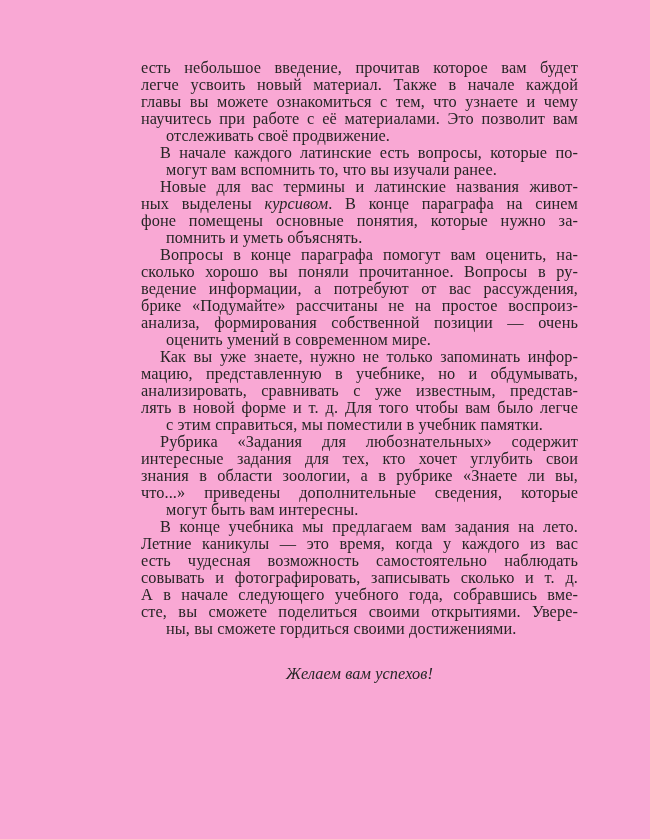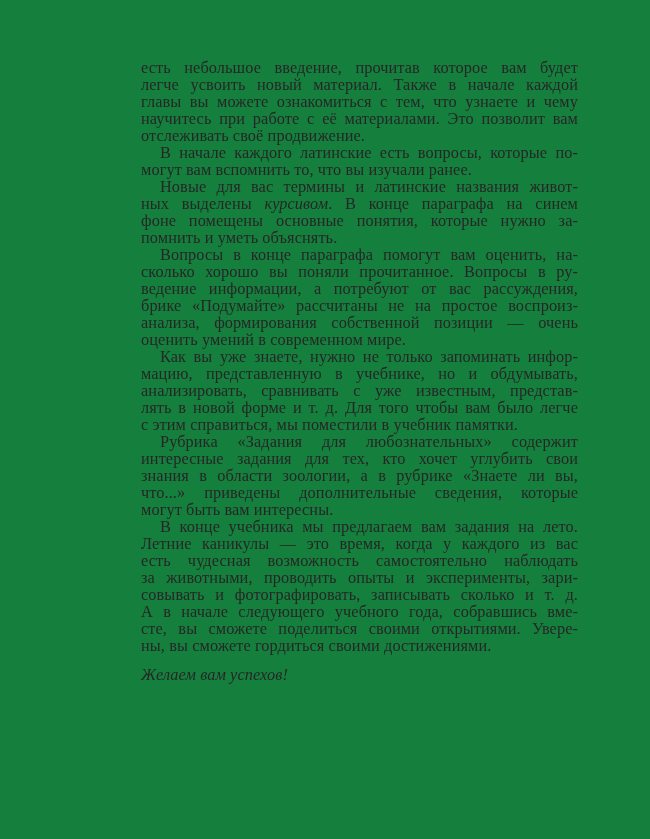--- a/index.html
+++ b/index.html
@@ -4,21 +4,21 @@
 <style>
   html, body {
     margin: 0;
     padding: 0;
     background: #ffffff;
   }
   .page {
     position: relative;
     width: 650px;
     height: 839px;
-    background: #15803d;
+    background: #f9a8d4;
     overflow: hidden;
   }
   .textblock {
     position: absolute;
     left: 141px;
     top: 59px;
     width: 437px;
     font-family: "Liberation Serif", "DejaVu Serif", serif;
     font-size: 16.3px;
     color: #262626;
@@ -26,31 +26,32 @@
   }
   .line {
     line-height: 17px;
     text-align: justify;
     text-align-last: justify;
     white-space: normal;
   }
   .line.end {
     text-align: center;
     text-align-last: left;
+    margin-left: 25px;
   }
   .line.indent {
     text-indent: 19px;
   }
   .italic-term {
     font-style: italic;
   }
   .signature {
-    margin-top: 12px;
+    margin-top: 28px;
     line-height: 17px;
-    text-align: left;
+    text-align: center;
     font-style: italic;
   }
 </style>
 </head>
 <body>
 
 <div class="page">
   <div class="textblock">
 
     <div>
@@ -95,21 +96,20 @@
       <div class="line">интересные задания для тех, кто хочет углубить свои</div>
       <div class="line">знания в области зоологии, а в рубрике «Знаете ли вы,</div>
       <div class="line">что...» приведены дополнительные сведения, которые</div>
       <div class="line end">могут быть вам интересны.</div>
     </div>
 
     <div>
       <div class="line indent">В конце учебника мы предлагаем вам задания на лето.</div>
       <div class="line">Летние каникулы — это время, когда у каждого из вас</div>
       <div class="line">есть чудесная возможность самостоятельно наблюдать</div>
-      <div class="line">за животными, проводить опыты и эксперименты, зари-</div>
       <div class="line">совывать и фотографировать, записывать сколько и т. д.</div>
       <div class="line">А в начале следующего учебного года, собравшись вме-</div>
       <div class="line">сте, вы сможете поделиться своими открытиями. Увере-</div>
       <div class="line end">ны, вы сможете гордиться своими достижениями.</div>
     </div>
 
     <div class="signature">Желаем вам успехов!</div>
 
   </div>
 </div>

